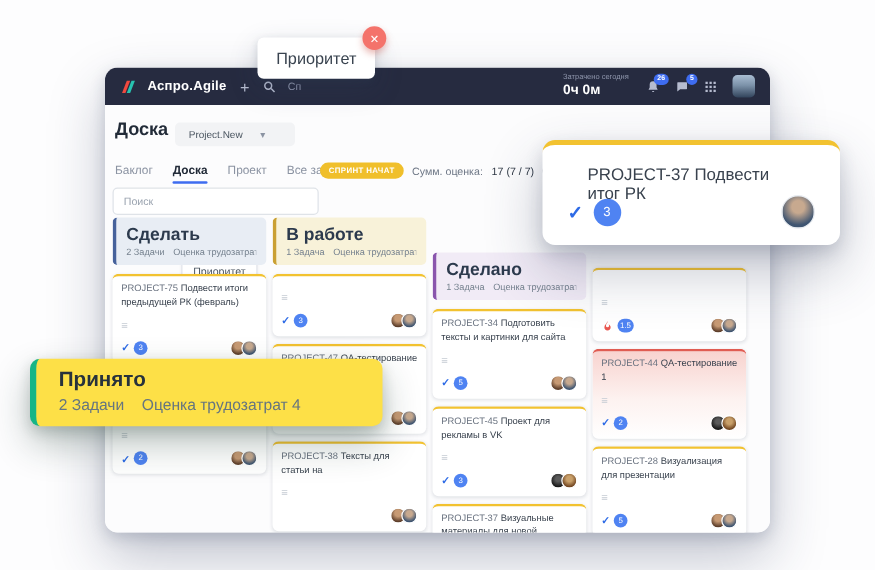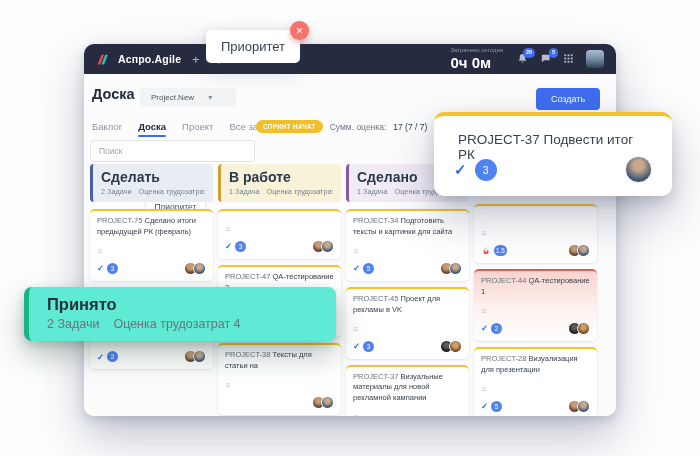--- a/index.html
+++ b/index.html
@@ -1,36 +1,36 @@
 <!DOCTYPE html>
 <html><head>
 <meta charset="utf-8">
 <style>
   * { margin:0; padding:0; box-sizing:border-box; }
   html,body { background:#fff; }
   body { font-family:"Liberation Sans", sans-serif; }
   .page { position:relative; width:700px; height:456px; background:#fdfdfe; overflow:hidden; }
 
   
-  .window { position:absolute; left:84px; top:44px; width:532px; height:372px;
+  .window { position:absolute; left:84px; top:54px; width:532px; height:372px;
     background:#fff; border-radius:10px; overflow:hidden;
     box-shadow:0 20px 45px rgba(35,48,84,.28), 0 4px 12px rgba(35,48,84,.18); }
 
   
   .navbar { position:absolute; left:0; top:0; width:100%; height:30px; background:#262b40;
     display:flex; align-items:center; padding:0 12px; gap:9px; }
   .logo { width:13px; height:13px; display:inline-flex; }
   .brand { color:#fff; font-size:10.5px; font-weight:700; letter-spacing:.2px; }
   .nav-ic { color:#b6bccf; width:11px; height:11px; display:inline-flex; align-items:center; justify-content:center; }
   .plus-glyph::before { content:"+"; color:#b6bccf; font-size:13px; line-height:1; }
   .nav-frag { color:#8e95ab; font-size:8.5px; }
   .nav-right { margin-left:auto; display:flex; align-items:center; gap:12px; }
   .time { text-align:left; line-height:1.15; margin-right:2px; }
   .time .t1 { color:#8e95ab; font-size:6px; }
-  .time .t2 { color:#fff; font-size:15px; font-weight:600; }
+  .time .t2 { color:#fff; font-size:11px; font-weight:600; }
   .icw { position:relative; display:inline-flex; }
   .nbadge { position:absolute; top:-5px; right:-7px; background:#3e6cf0; color:#fff;
     font-size:5.5px; line-height:1; padding:2px 3px; border-radius:7px; font-weight:700; }
   .nav-avatar { width:18px; height:18px; border-radius:4px;
     background:linear-gradient(180deg,#a9bdd2 0%,#7d93aa 45%,#32445c 100%); }
 
   
   .content { position:absolute; left:0; top:30px; width:100%; height:342px; background:#fcfcfd; }
   .page-title { position:absolute; left:8px; top:12px; font-size:14.5px; font-weight:700; color:#222b38; }
   .proj-select { position:absolute; left:56px; top:14px; height:19px; min-width:96px;
@@ -65,21 +65,21 @@
     box-shadow:0 1px 2px rgba(60,70,90,.08); display:flex; align-items:center; padding:0 9px;
     font-size:8.5px; color:#4a5560; margin-left:6px; }
   .add-col { font-size:13px; color:#99a1ae; margin-left:6px; }
 
   
   .column { position:absolute; top:90px; width:123px; }
   .c1 { left:6px; } .c2 { left:134px; } .c3 { left:262px; } .c4 { left:390px; }
   .col-head { border-radius:4px; padding:5px 8px 6px; margin-bottom:7px; border-left:3px solid transparent; }
   .ch1 { background:#e8edf4; border-left-color:#47629b; }
   .ch2 { background:#f8f2d9; border-left-color:#caa033; }
-  .ch3 { background:#f1ebf6; border-left-color:#8a56ad; }
+  .ch3 { background:#f1ebf6; border-left-color:#8a56ad;margin-top:28px; }
   .col-title { font-size:14px; font-weight:700; color:#2c3a4d; margin-bottom:2px; }
   .col-sub { display:flex; gap:7px; font-size:7.3px; color:#76828f; white-space:nowrap; overflow:hidden; }
 
   .card { background:#fff; border-radius:5px; border-top:2.5px solid #f2c230; padding:5px 7px 6px;
     margin-bottom:6px; box-shadow:0 1px 3px rgba(60,70,90,.14); }
   .card.danger { border-top-color:#e05c52; background:linear-gradient(180deg,#f8d3cf 0%, #fdf2f0 55%, #ffffff 100%); }
   .card-title { font-size:7.5px; line-height:1.45; color:#39424e; }
   .tid { color:#68717f; }
   .lines { margin:2px 0 4px; }
   .lines::before { content:"≡"; color:#c6ccd4; font-size:9px; line-height:1; }
@@ -102,31 +102,31 @@
     border-radius:5px; box-shadow:0 8px 22px rgba(50,65,90,.22), 0 2px 6px rgba(50,65,90,.15);
     display:flex; align-items:center; justify-content:center; font-size:13px; color:#3a4450; z-index:30; }
   .tooltip-close { position:absolute; top:-9px; right:-9px; width:19px; height:19px; border-radius:50%;
     background:#f4736b; color:#fff; font-size:9px; display:flex; align-items:center; justify-content:center;
     box-shadow:0 3px 6px rgba(200,80,70,.4); }
   .tooltip-close::before { content:"✕"; }
 
   .task-popup { position:absolute; left:434px; top:112px; width:238px; height:84px; background:#fff;
     border-radius:10px; border-top:4px solid #f2c230;
     box-shadow:0 20px 45px rgba(50,60,90,.30), 0 6px 14px rgba(50,60,90,.18);
-    padding:16px 24px 14px; z-index:20; }
+    padding:16px 36px 14px; z-index:20; }
   .popup-title { font-size:13.5px; color:#39424e; }
   .popup-foot { position:absolute; left:20px; right:20px; bottom:13px; display:flex; align-items:center; gap:8px; }
   .popup-chk { color:#2e6be6; font-size:15px; font-weight:700; }
   .popup-chk::before { content:"✓"; }
   .popup-est { background:#4f83f2; color:#fff; width:22px; height:22px; border-radius:50%;
     font-size:10.5px; display:inline-flex; align-items:center; justify-content:center; }
   .popup-avatar { margin-left:auto; width:27px; height:27px; border-radius:50%;
     background:radial-gradient(circle at 50% 34%, #c7a98f 24%, #3f5571 70%); border:1px solid #e8ecf1; }
 
-  .accepted { position:absolute; left:24px; top:287px; width:312px; height:54px; background:#5eead4;
+  .accepted { position:absolute; left:24px; top:287px; width:282px; height:54px; background:#fde047;
     border-left:5px solid #17b586; border-radius:8px; padding:8px 18px;
     box-shadow:0 14px 30px rgba(25,55,45,.30), 0 4px 10px rgba(25,55,45,.18); z-index:25; }
   .accepted-title { font-size:16.5px; font-weight:600; color:#27323c; margin-bottom:3px; }
   .accepted-sub { display:flex; gap:14px; font-size:12.5px; color:#66757f; }
 </style>
 </head>
 <body>
 
 <div class="page">
 
@@ -188,21 +188,20 @@
       </div>
     </div>
 
     <div class="content">
 
       <div class="page-title">Доска</div>
       <div class="proj-select">
         <span>Project.New</span>
         <span class="chev"></span>
       </div>
-      <button class="create-btn">Создать</button>
 
       <div class="tabs">
         <span class="tab">Баклог</span>
         <span class="tab active">Доска</span>
         <span class="tab">Проект</span>
         <span class="tab">Все задачи</span>
       </div>
 
       <div class="sprint-row">
         <span class="sprint-badge">СПРИНТ НАЧАТ</span>
@@ -224,21 +223,21 @@
 
       <div class="column c1">
         <div class="col-head ch1">
           <div class="col-title">Сделать</div>
           <div class="col-sub">
             <span>2 Задачи</span>
             <span>Оценка трудозатрат 4</span>
           </div>
         </div>
         <div class="card">
-          <div class="card-title"><span class="tid">PROJECT-75</span> <span>Сделано итоги предыдущей РК (февраль)</span></div>
+          <div class="card-title"><span class="tid">PROJECT-75</span> <span>Подвести итоги предыдущей РК (февраль)</span></div>
           <div class="lines"></div>
           <div class="cfoot">
             <span class="chk"></span>
             <span class="est">3</span>
             <span class="avs">
                 <span class="avatar woman"></span>
                 <span class="avatar man"></span>
               </span>
           </div>
         </div>

